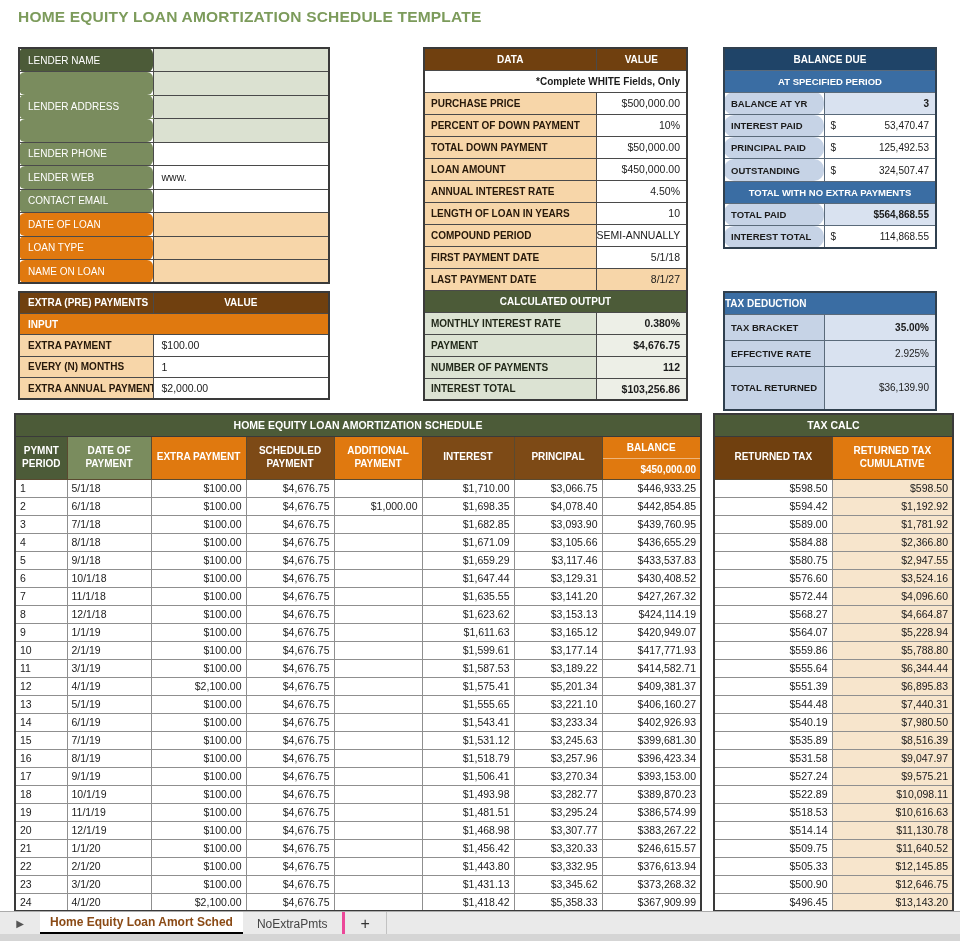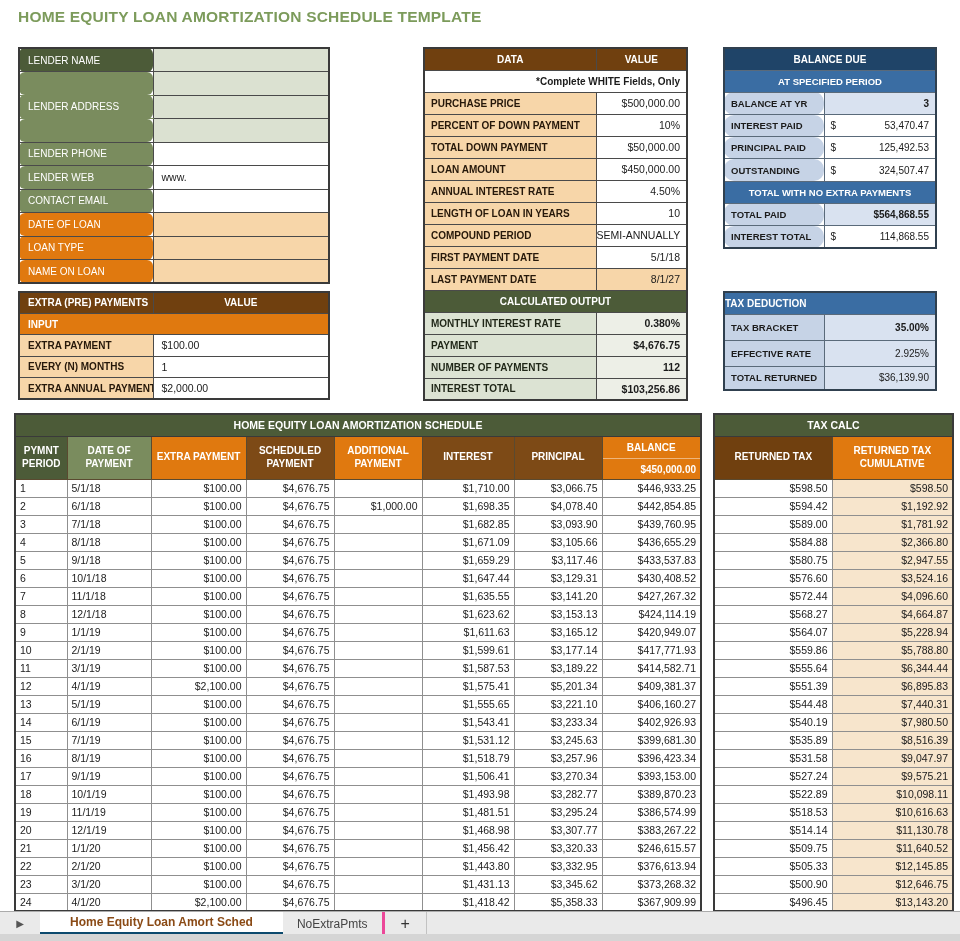--- a/index.html
+++ b/index.html
@@ -65,21 +65,21 @@
   .bdue td.lbl { background:#C6D3E6; font-weight:bold; padding-left:6px;border-radius:10px; }
   .bdue td.val { font-size:10px; }
   .bdue .vwrap { display:flex; justify-content:space-between; padding:0 6px; }
 
   
   .taxded { left:723px; top:291px; width:214px; border:2px solid #30404f; }
   .taxded td { border:1px solid #5a6a7a; font-size:9.5px; height:26px; }
   .taxded .t-blue td { background:#3A6DA3; color:#fff; font-weight:bold; text-align:left; font-size:10px; height:22px; }
   .taxded td.lbl { background:#C6D3E6; font-weight:bold; padding-left:6px; }
   .taxded td.val { background:#D9E2F0; text-align:right; padding-right:6px; font-size:10px; }
-  .taxded tr.tall td { height:24px; }
+  .taxded tr.tall td { height:44px; }
 
   
   .sched { left:14px; top:413px; width:686px; border:2px solid #3a3a3a; }
   .sched td, .sched th { border:1px solid #8f8f8f; }
   .sched .title td { background:#4C5B38; color:#fff; font-weight:bold; text-align:center; font-size:10.5px; height:22px; border-color:#3a3a3a; }
   .sched th { color:#fff; font-weight:bold; font-size:10px; height:43px; white-space:normal; line-height:1.25; border-color:#5a4a30; }
   .h-dkgreen { background:#4C5B38; }
   .h-green   { background:#7A8C5E; }
   .h-orange  { background:#E0790F; }
   .h-brown   { background:#7D4A16; }
@@ -100,21 +100,21 @@
   .taxcalc th { color:#fff; font-weight:bold; font-size:10px; height:43px; white-space:normal; line-height:1.25; border-color:#5a4a30; }
   .h-dkbrown { background:#70400F; }
   .taxcalc tbody td { height:18px; font-size:10.5px; text-align:right; padding:0 4px; background:#fff; }
   .taxcalc tbody td.cum { background:#F7E5CC; }
 
   
   .tabbar { position:absolute; left:0; top:911px; width:960px; height:30px; background:#EAEAEA; border-top:1px solid #ababab; }
   .tab-row { display:flex; align-items:stretch; height:23px; }
   .tab-arrow { width:40px; display:flex; align-items:center; justify-content:center; color:#555; font-size:10px; cursor:pointer; }
   .tab { display:flex; align-items:center; padding:0 14px; font-size:12px; color:#444; border-right:3px solid #ec4899; cursor:pointer; }
-  .tab.active { background:#fff; color:#8a4a15; font-weight:bold; padding:0 30px; border-right:none; border-bottom:3px solid #0c4a6e; }
+  .tab.active { background:#fff; color:#8a4a15; font-weight:bold; padding:0 10px; border-right:none; border-bottom:3px solid #000000; }
   .tab-add { width:42px; display:flex; align-items:center; justify-content:center; font-size:16px; color:#333; border-right:1px solid #c2c2c2; cursor:pointer; }
   .tab-strip { position:absolute; bottom:0; left:0; width:100%; height:7px; background:#D5D5D5; }
 </style>
 </head>
 <body>
 
 <h1 class="abs page-title">HOME EQUITY LOAN AMORTIZATION SCHEDULE TEMPLATE</h1>
 
 <table class="abs lender">
   <colgroup>

